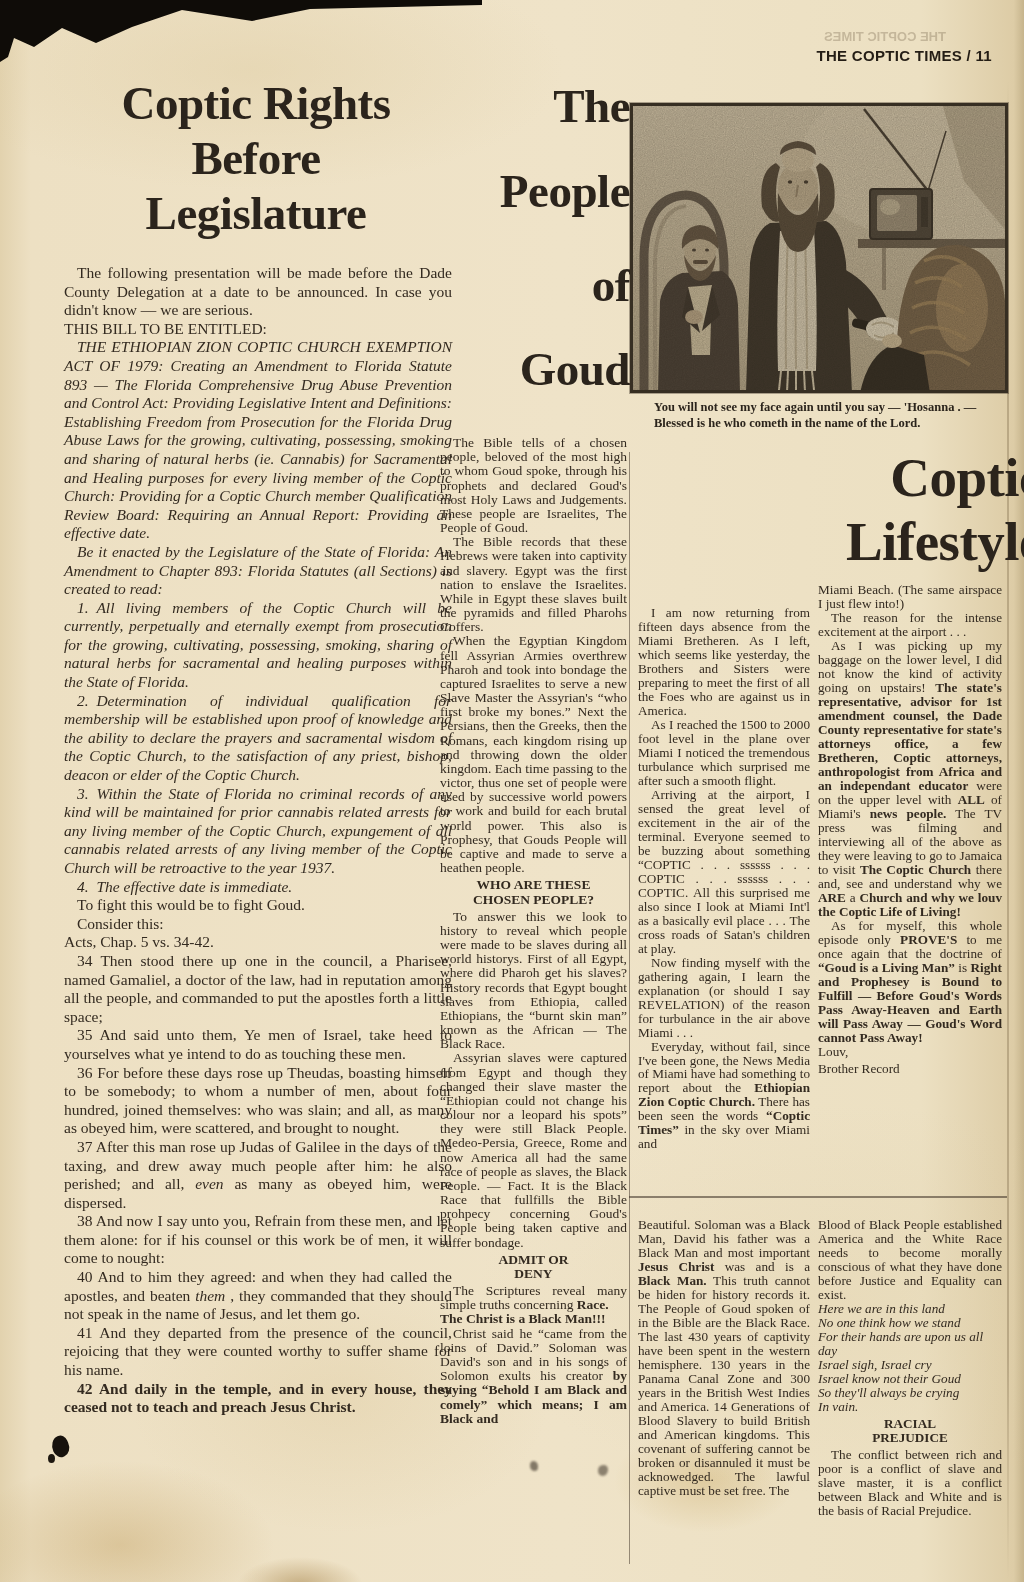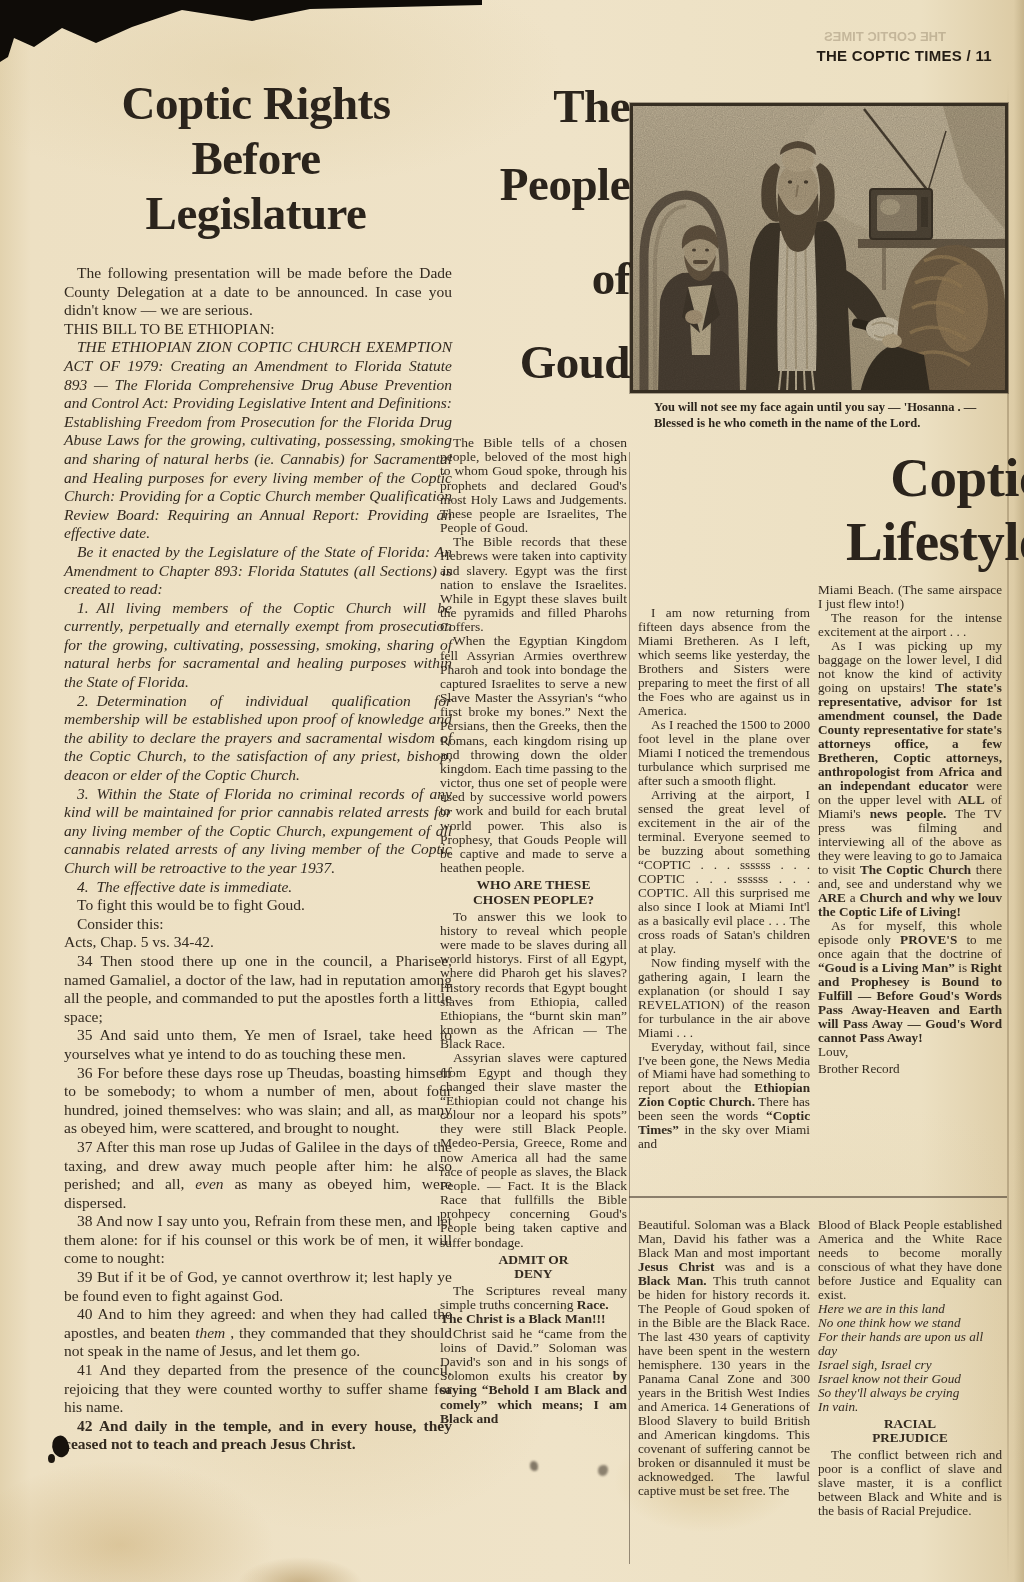--- a/index.html
+++ b/index.html
@@ -33,21 +33,21 @@
   .ghost-header{position:absolute;top:29px;right:78px;font-family:"Liberation Sans",sans-serif;
     font-weight:bold;font-size:13px;color:#6a5940;opacity:.30;transform:scaleX(-1);filter:blur(.4px);}
 
   .rights-hl{position:absolute;left:60px;top:76px;width:392px;margin:0;
     font-size:47px;line-height:1.17;font-weight:bold;text-align:center;color:#2b241c;letter-spacing:-.5px;}
   .rights-body{position:absolute;left:64px;top:264px;width:388px;font-size:15.5px;line-height:1.2;}
 
   .goud-hl{position:absolute;left:452px;top:78px;width:178px;text-align:right;
     font-weight:bold;color:#2b241c;letter-spacing:-.5px;}
   .goud-word{font-size:47px;line-height:56px;}
-  .gw1{margin-top:22px}.gw2{margin-top:38px}.gw3{margin-top:28px}
+  .gw1{margin-top:29px}.gw2{margin-top:38px}.gw3{margin-top:28px}
 
   .photo{position:absolute;left:630px;top:103px;width:378px;height:290px;margin:0;
     box-shadow:0 0 0 1px rgba(40,30,20,.35);}
   .photo::after{content:"";position:absolute;inset:0;background:rgba(214,186,134,.14);pointer-events:none;}
   .caption{position:absolute;left:654px;top:399px;width:358px;font-size:12.5px;font-weight:bold;
     line-height:1.3;color:#2b241c;white-space:pre-line;}
 
   .life-hl{position:absolute;left:667px;top:446px;width:376px;margin:0;text-align:right;
     font-size:55px;line-height:64px;font-weight:bold;color:#2b241c;letter-spacing:-.5px;}
 
@@ -80,36 +80,35 @@
   <div class="ghost-header">THE COPTIC TIMES</div>
   <div class="masthead">THE COPTIC TIMES / 11</div>
 
   <h1 class="rights-hl">
     <div>Coptic Rights</div>
     <div>Before</div>
     <div>Legislature</div>
   </h1>
   <div class="rights-body">
       <p class="para"><span>The following presentation will be made before the Dade County Delegation at a date to be announced. In case you didn't know — we are serious.</span></p>
-      <p class="para noind"><span>THIS BILL TO BE ETHIOPIAN:</span></p>
+      <p class="para noind"><span>THIS BILL TO BE ENTITLED:</span></p>
       <p class="para"><span class="i">THE ETHIOPIAN ZION COPTIC CHURCH EXEMPTION ACT OF 1979: Creating an Amendment to Florida Statute 893 — The Florida Comprehensive Drug Abuse Prevention and Control Act: Providing Legislative Intent and Definitions: Establishing Freedom from Prosecution for the Florida Drug Abuse Laws for the growing, cultivating, possessing, smoking and sharing of natural herbs (ie. Cannabis) for Sacramental and Healing purposes for every living member of the Coptic Church: Providing for a Coptic Church member Qualification Review Board: Requiring an Annual Report: Providing an effective date.</span></p>
       <p class="para"><span class="i">Be it enacted by the Legislature of the State of Florida: An Amendment to Chapter 893: Florida Statutes (all Sections) is created to read:</span></p>
       <p class="para"><span class="i">1. All living members of the Coptic Church will be currently, perpetually and eternally exempt from prosecution for the growing, cultivating, possessing, smoking, sharing of natural herbs for sacramental and healing purposes within the State of Florida.</span></p>
       <p class="para"><span class="i">2. Determination of individual qualification for membership will be established upon proof of knowledge and the ability to declare the prayers and sacramental wisdom of the Coptic Church, to the satisfaction of any priest, bishop, deacon or elder of the Coptic Church.</span></p>
       <p class="para"><span class="i">3. Within the State of Florida no criminal records of any kind will be maintained for prior cannabis related arrests for any living member of the Coptic Church, expungement of all cannabis related arrests of any living member of the Coptic Church will be retroactive to the year 1937.</span></p>
       <p class="para"><span class="i">4. The effective date is immediate.</span></p>
       <p class="para"><span>To fight this would be to fight Goud.</span></p>
       <p class="para"><span>Consider this:</span></p>
       <p class="para noind"><span>Acts, Chap. 5 vs. 34-42.</span></p>
       <p class="para"><span>34 Then stood there up one in the council, a Pharisee, named Gamaliel, a doctor of the law, had in reputation among all the people, and commanded to put the apostles forth a little space;</span></p>
       <p class="para"><span>35 And said unto them, Ye men of Israel, take heed to yourselves what ye intend to do as touching these men.</span></p>
       <p class="para"><span>36 For before these days rose up Theudas, boasting himself to be somebody; to whom a number of men, about four hundred, joined themselves: who was slain; and all, as many as obeyed him, were scattered, and brought to nought.</span></p>
       <p class="para"><span>37 After this man rose up Judas of Galilee in the days of the taxing, and drew away much people after him: he also perished; and all, </span><span class="i">even</span><span> as many as obeyed him, were dispersed.</span></p>
       <p class="para"><span>38 And now I say unto you, Refrain from these men, and let them alone: for if his counsel or this work be of men, it will come to nought:</span></p>
-      <p class="para"><span>39 But if it be of God, ye cannot overthrow it; lest haply ye be found even to fight against God.</span></p>
       <p class="para"><span>40 And to him they agreed: and when they had called the apostles, and beaten </span><span class="i">them</span><span> , they commanded that they should not speak in the name of Jesus, and let them go.</span></p>
       <p class="para"><span>41 And they departed from the presence of the council, rejoicing that they were counted worthy to suffer shame for his name.</span></p>
       <p class="para"><span class="b">42 And daily in the temple, and in every house, they ceased not to teach and preach Jesus Christ.</span></p>
     </div>
 
   <div class="goud-hl">
     <div class="goud-word">The</div>
     <div class="goud-word gw1">People</div>
     <div class="goud-word gw2">of</div>
     <div class="goud-word gw3">Goud</div>

